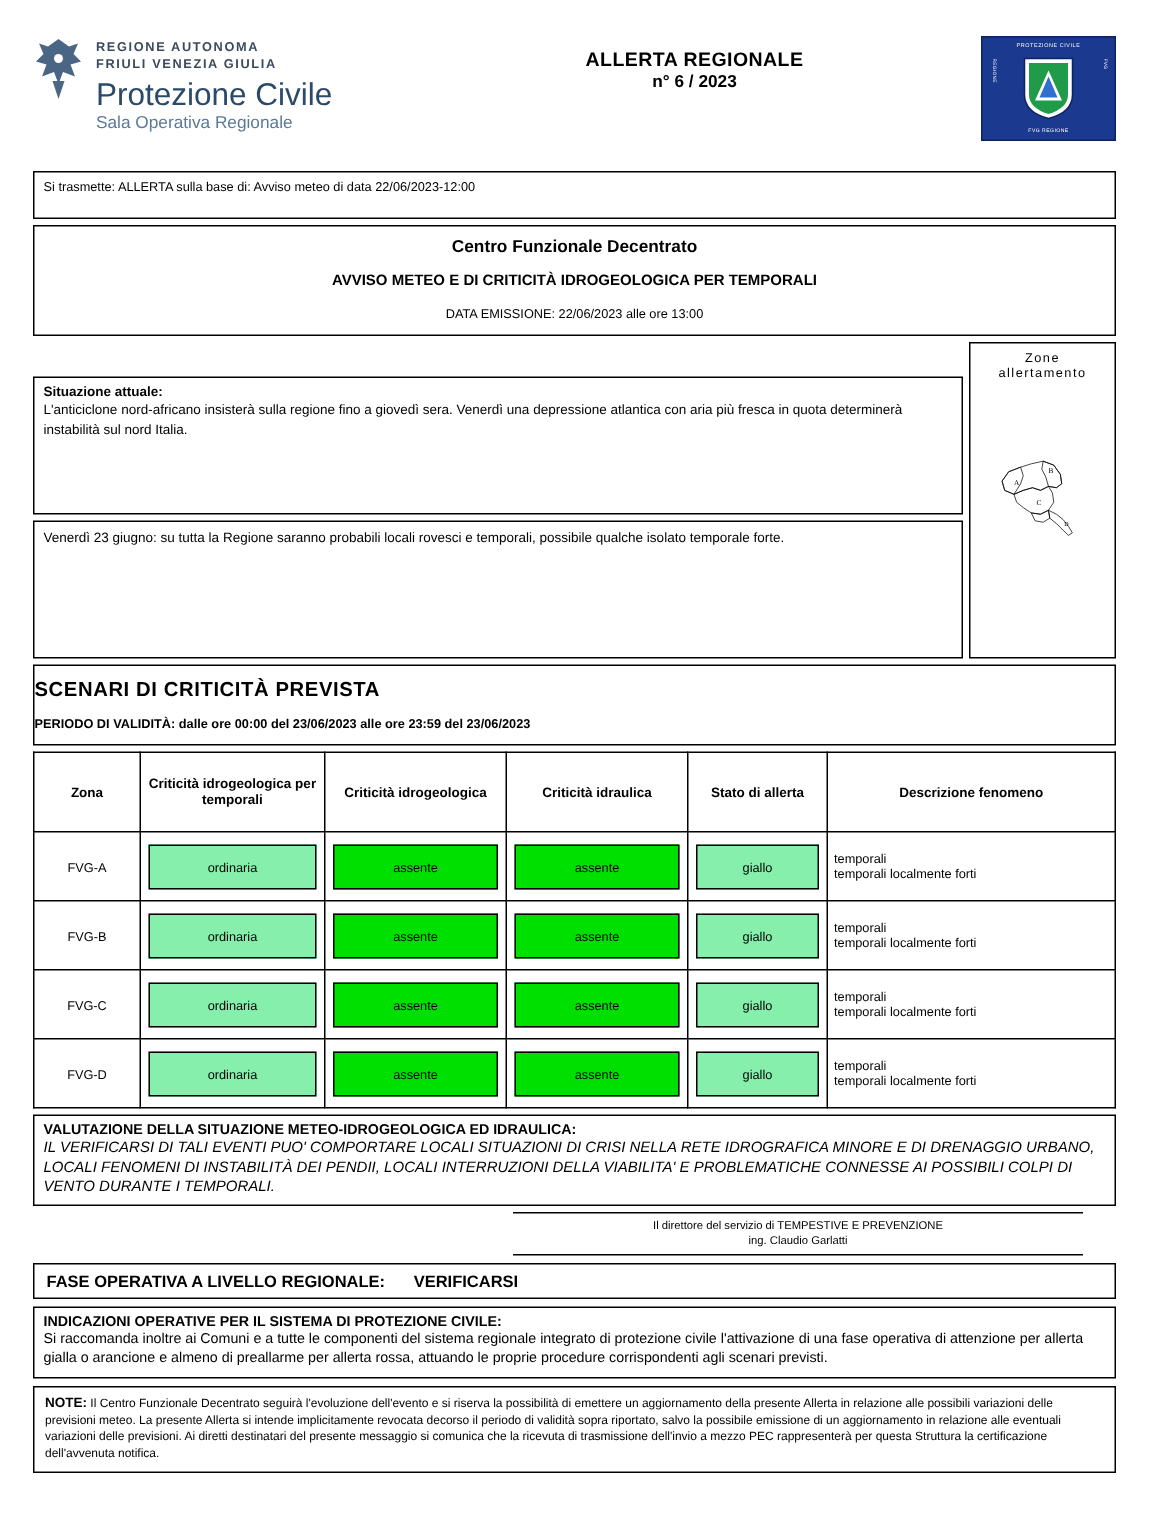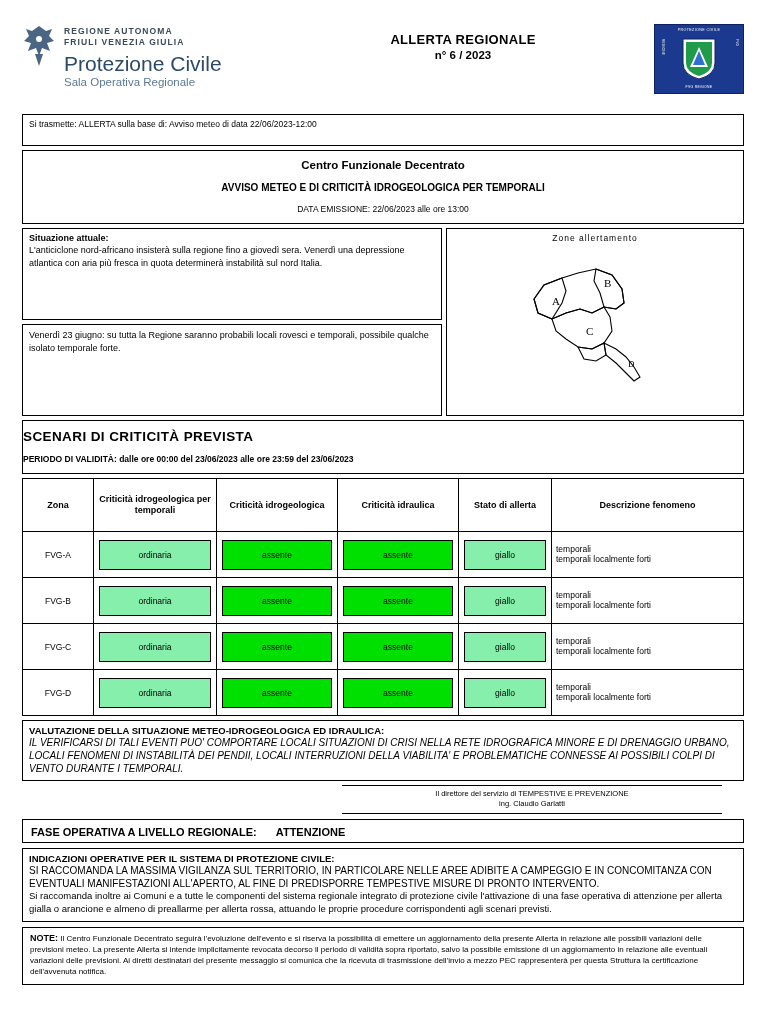--- a/index.html
+++ b/index.html
@@ -145,21 +145,21 @@
   }
   .cfd .l1 { font-size: 11.5px; font-weight: bold; }
   .cfd .l2 { font-size: 10px; font-weight: bold; margin-top: 11px; }
   .cfd .l3 { font-size: 8.5px; margin-top: 11px; }
 
   .mid {
     margin-top: 4px;
     display: flex;
     gap: 4px;
   }
-  .mid-left { width: 420px; }
+  .mid-left { width: 620px; margin-top: 23px; }
   .mid-right {
     flex: 1;
     position: relative;
     padding-top: 8px;
   }
   .panel {
     border: 1px solid #000000;
     box-sizing: border-box;
     padding: 4px 6px 5px 6px;
   }
@@ -466,26 +466,25 @@
     <div class="vtext">IL VERIFICARSI DI TALI EVENTI PUO' COMPORTARE LOCALI SITUAZIONI DI CRISI NELLA RETE IDROGRAFICA MINORE E DI DRENAGGIO URBANO, LOCALI FENOMENI DI INSTABILITÀ DEI PENDII, LOCALI INTERRUZIONI DELLA VIABILITA' E PROBLEMATICHE CONNESSE AI POSSIBILI COLPI DI VENTO DURANTE I TEMPORALI.</div>
   </div>
 
   <div class="firma">
     <div>Il direttore del servizio di TEMPESTIVE E PREVENZIONE</div>
     <div>ing. Claudio Garlatti</div>
   </div>
 
   <div class="fase">
     <span>FASE OPERATIVA A LIVELLO REGIONALE:</span>
-    <span class="val">ATTENZIONE</span>
+    <span class="val">VERIFICARSI</span>
   </div>
 
   <div class="indic">
     <div class="ititle">INDICAZIONI OPERATIVE PER IL SISTEMA DI PROTEZIONE CIVILE:</div>
-    <div class="icaps">SI RACCOMANDA LA MASSIMA VIGILANZA SUL TERRITORIO, IN PARTICOLARE NELLE AREE ADIBITE A CAMPEGGIO E IN CONCOMITANZA CON EVENTUALI MANIFESTAZIONI ALL'APERTO, AL FINE DI PREDISPORRE TEMPESTIVE MISURE DI PRONTO INTERVENTO.</div>
     <div class="ibody">Si raccomanda inoltre ai Comuni e a tutte le componenti del sistema regionale integrato di protezione civile l'attivazione di una fase operativa di attenzione per allerta gialla o arancione e almeno di preallarme per allerta rossa, attuando le proprie procedure corrispondenti agli scenari previsti.</div>
   </div>
 
   <div class="note">
     <b>NOTE:</b>
     <span>Il Centro Funzionale Decentrato seguirà l'evoluzione dell'evento e si riserva la possibilità di emettere un aggiornamento della presente Allerta in relazione alle possibili variazioni delle previsioni meteo. La presente Allerta si intende implicitamente revocata decorso il periodo di validità sopra riportato, salvo la possibile emissione di un aggiornamento in relazione alle eventuali variazioni delle previsioni. Ai diretti destinatari del presente messaggio si comunica che la ricevuta di trasmissione dell'invio a mezzo PEC rappresenterà per questa Struttura la certificazione dell'avvenuta notifica.</span>
   </div>
 
 </div>
 

